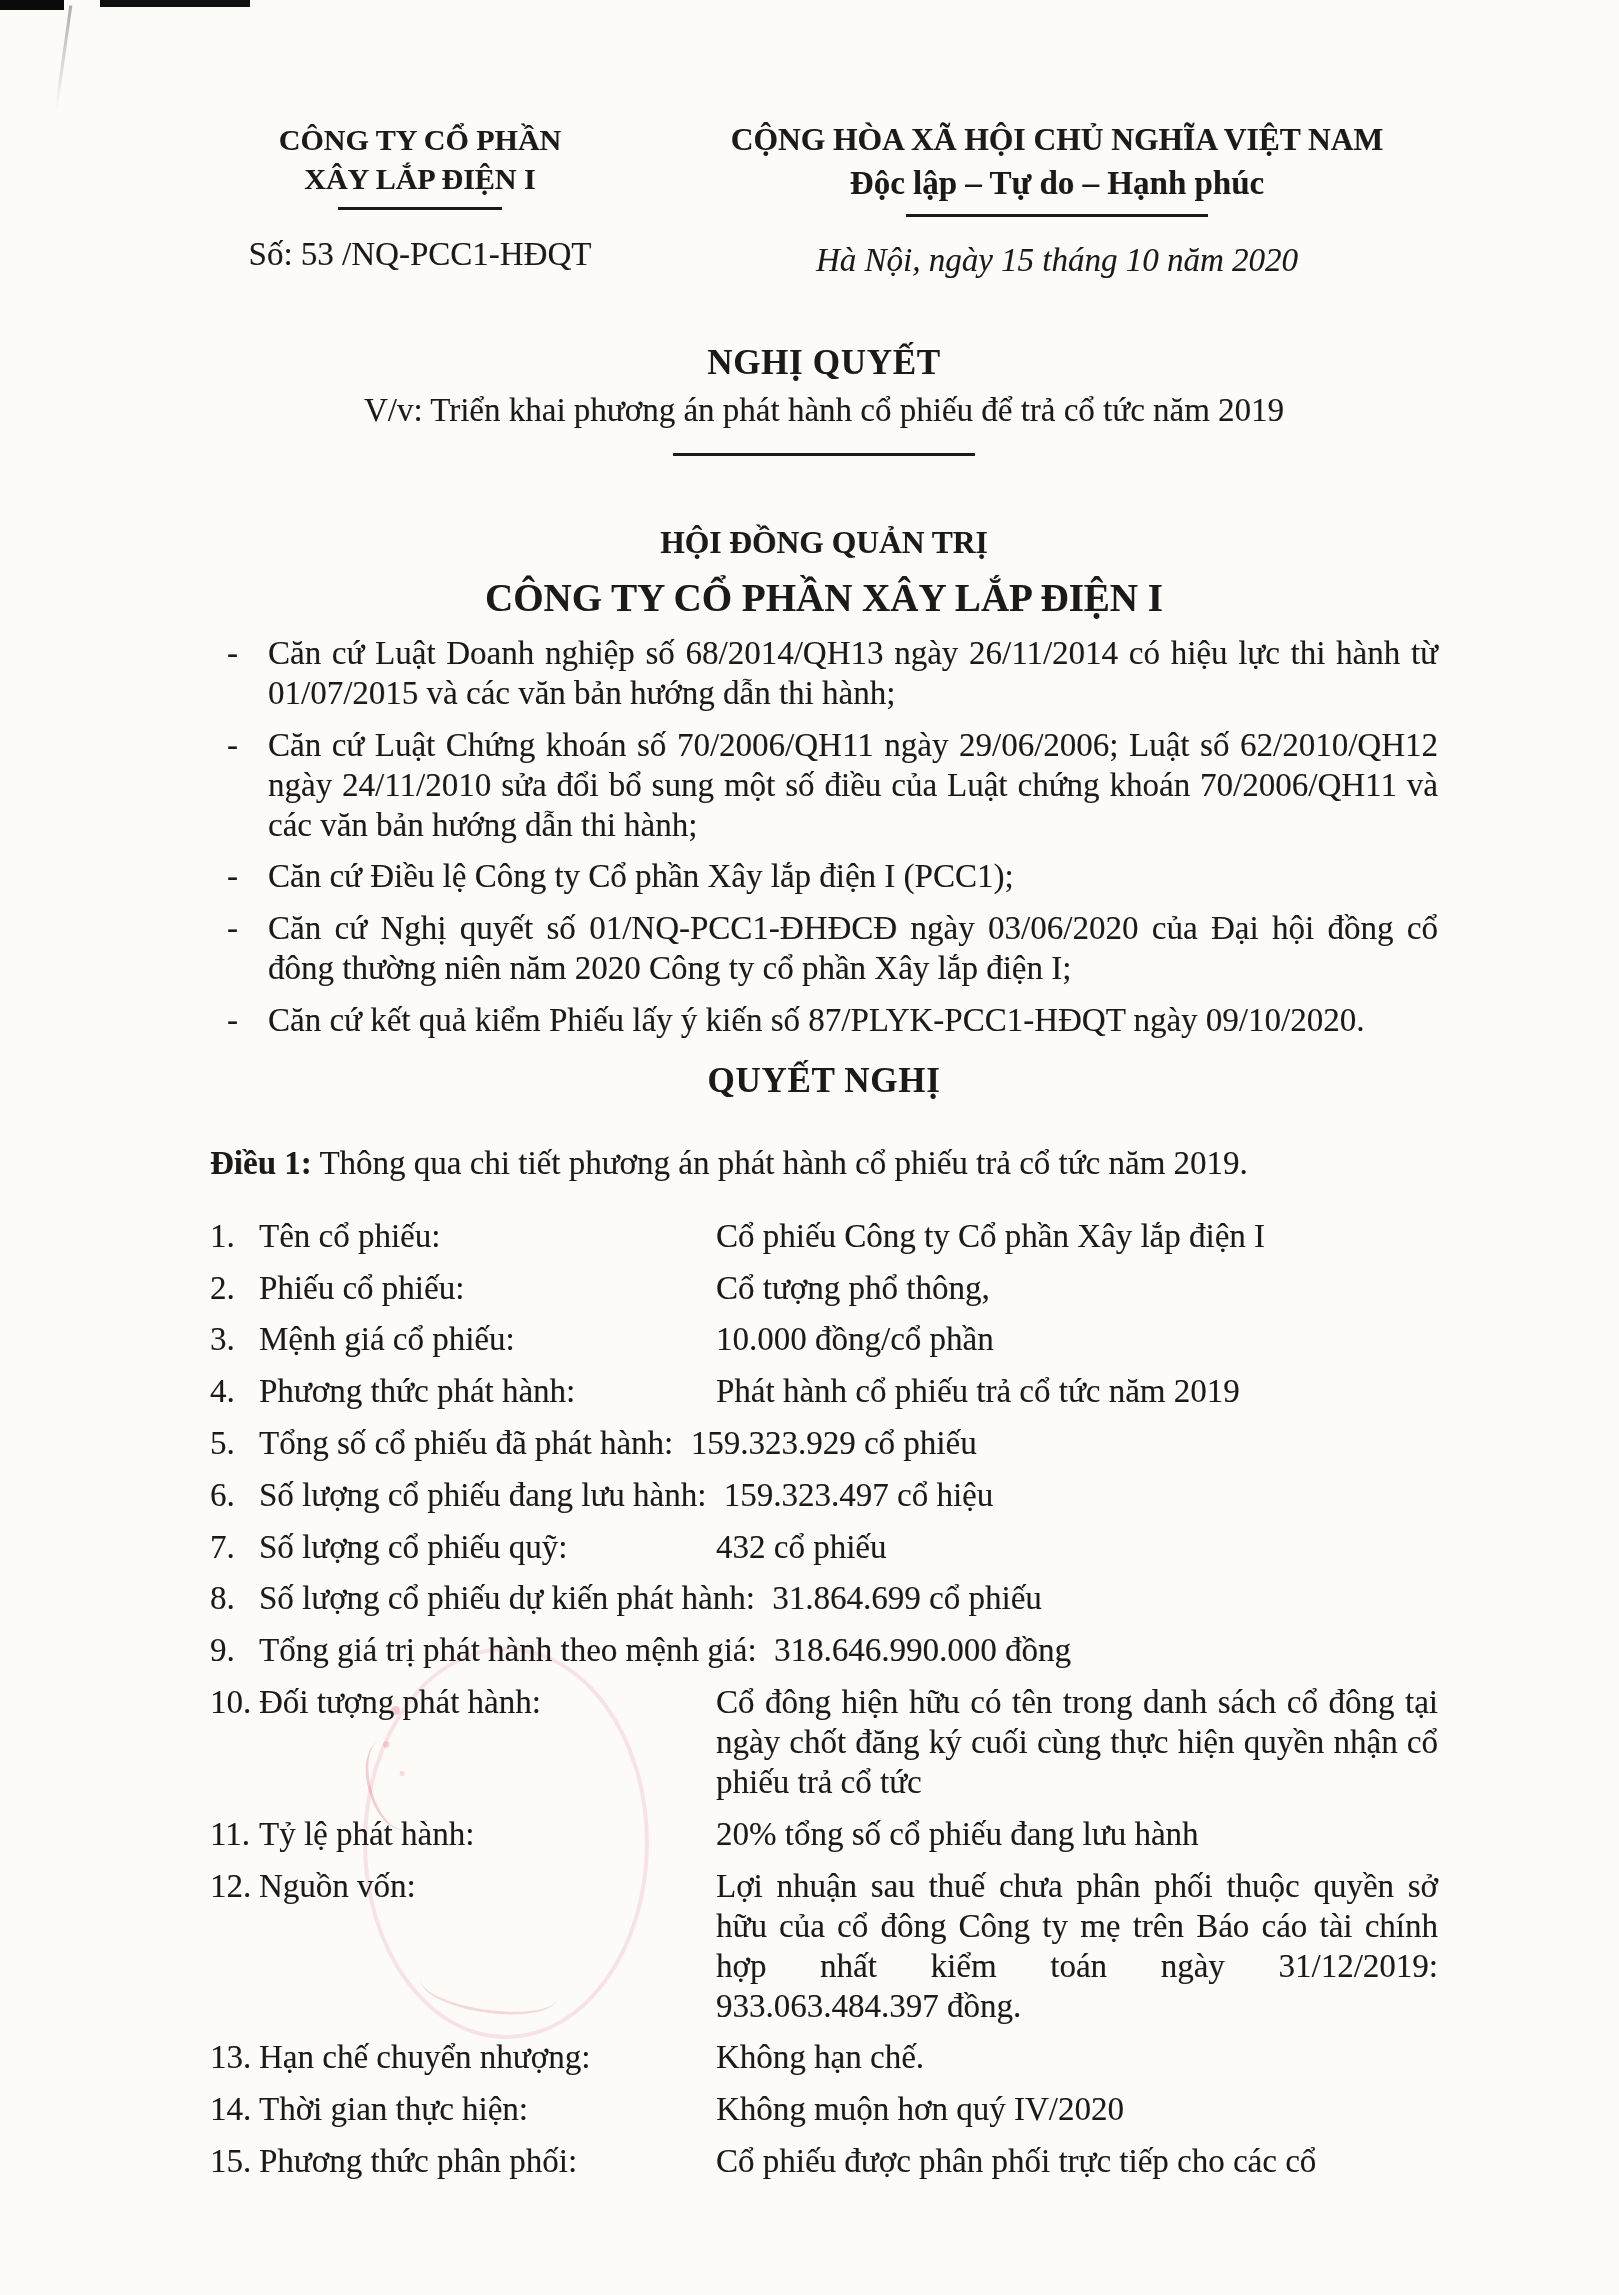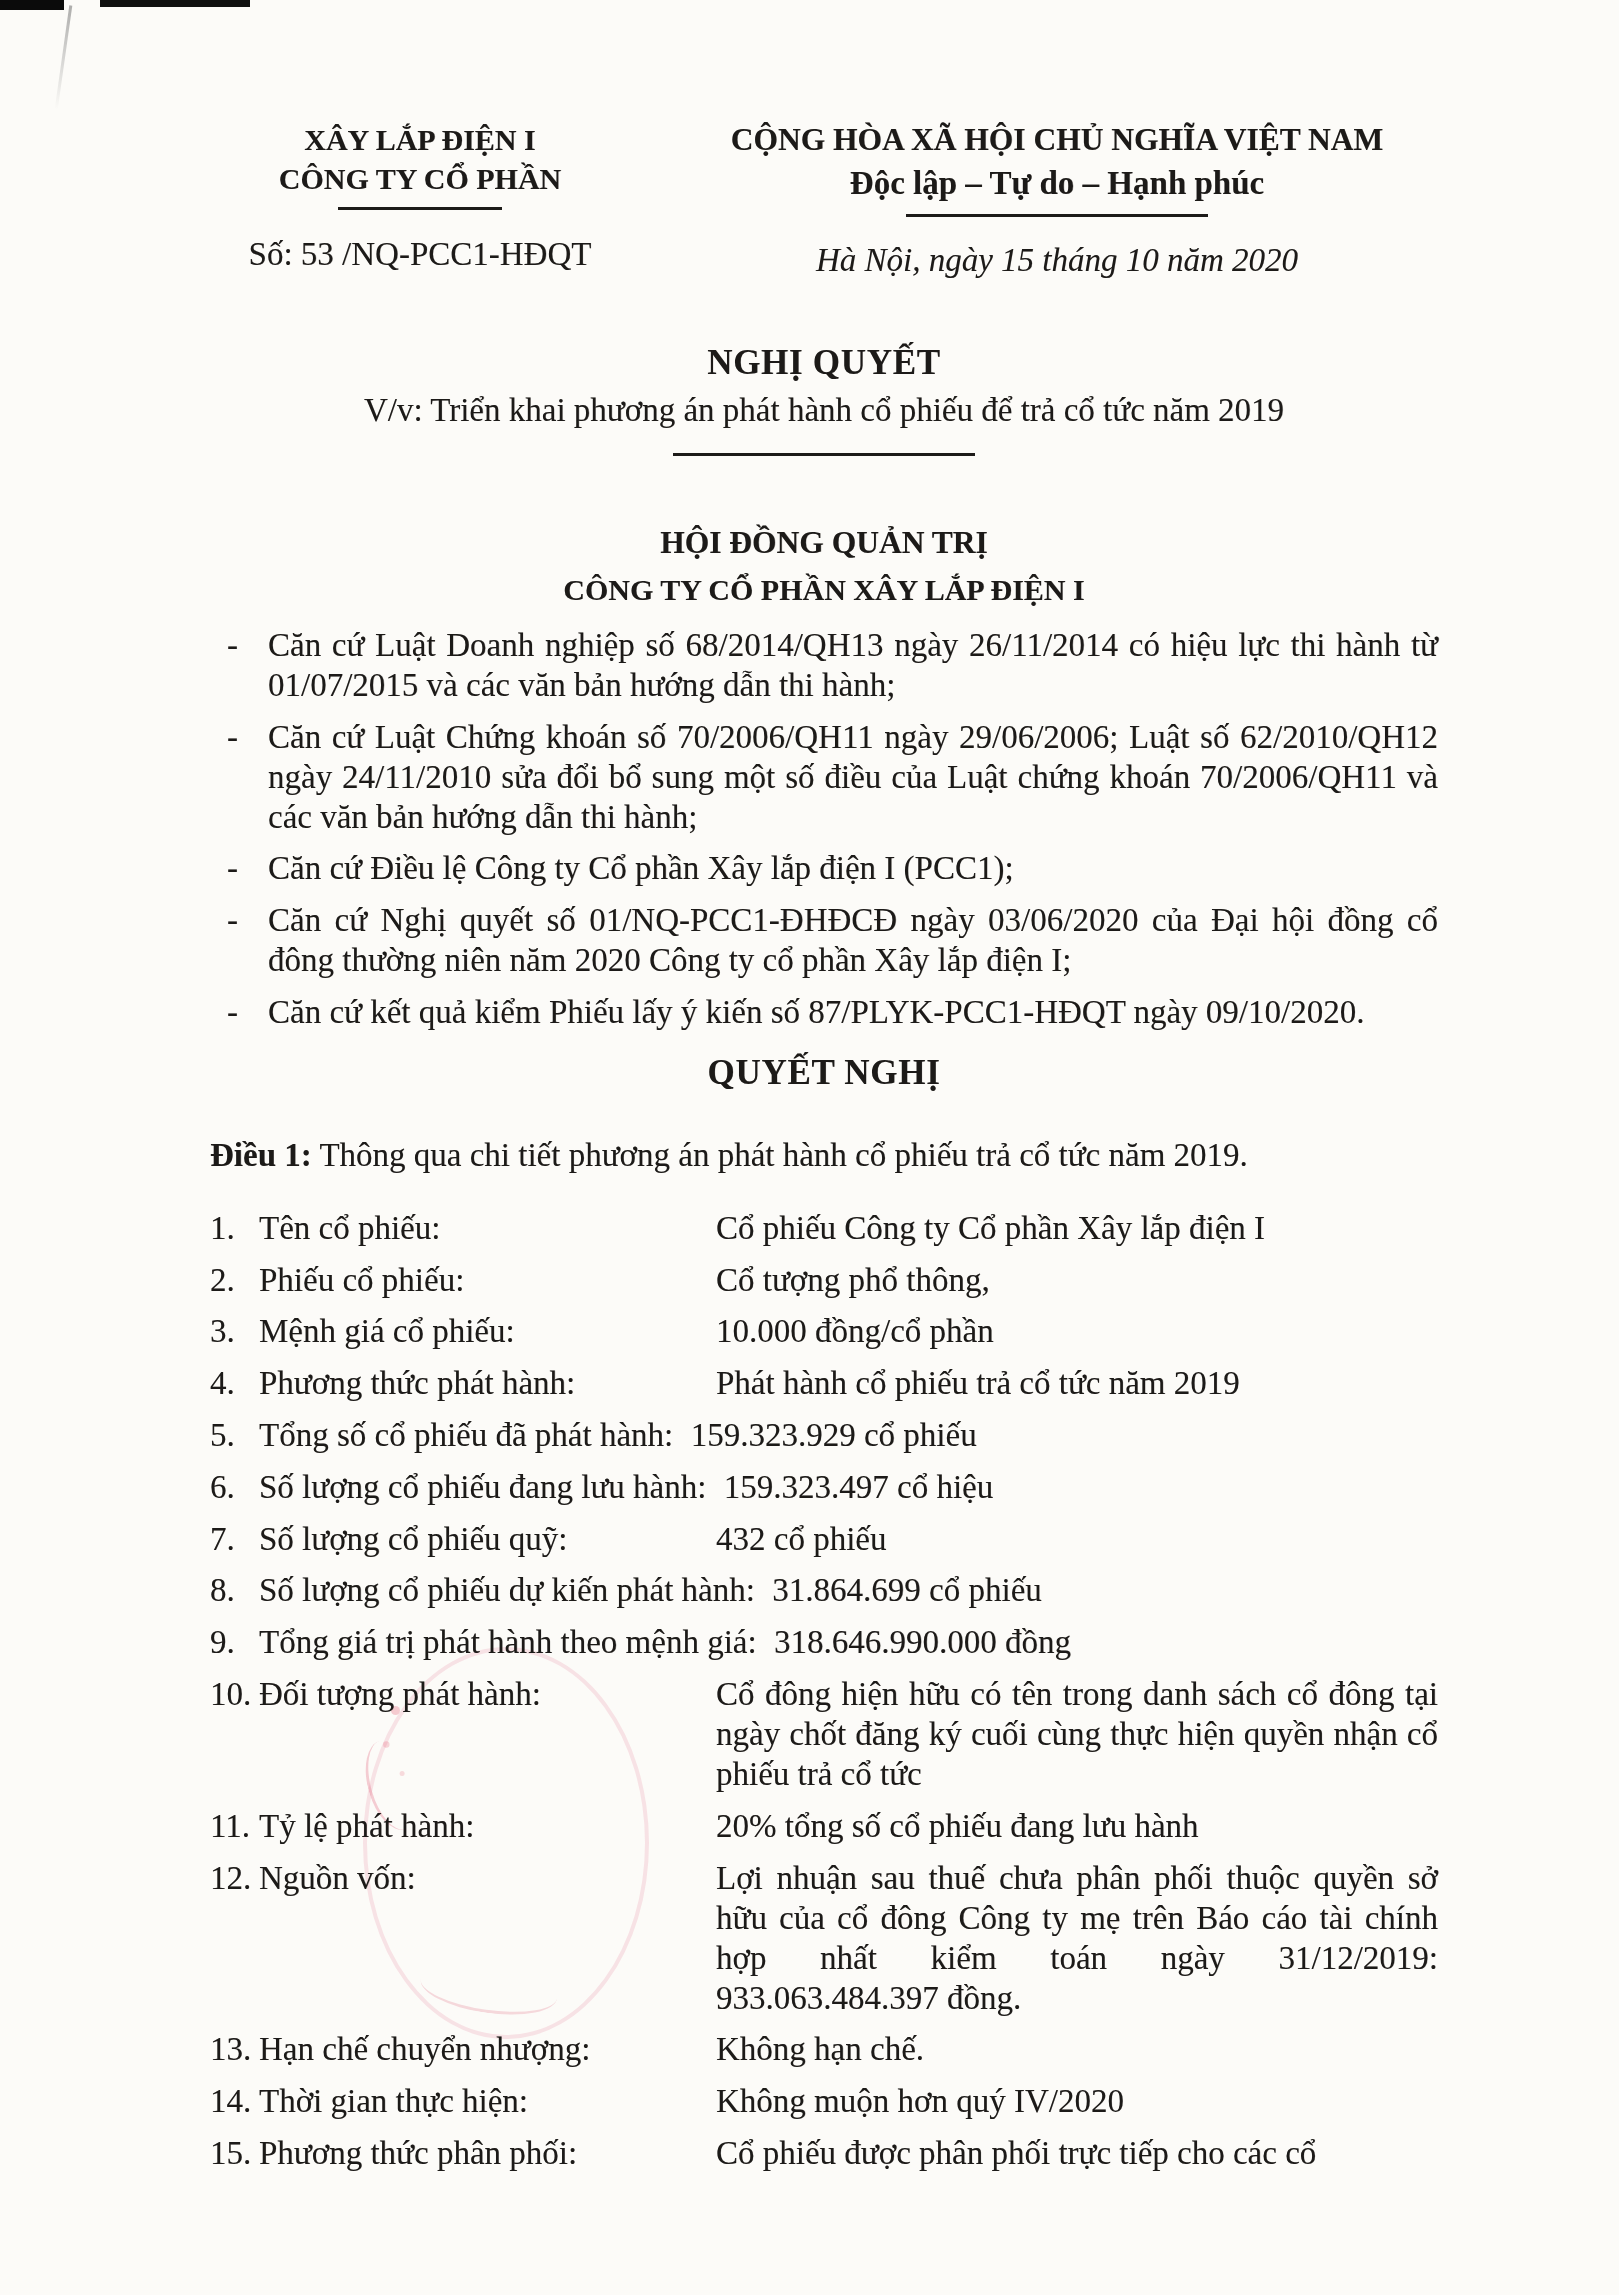--- a/index.html
+++ b/index.html
@@ -62,21 +62,21 @@
   .rule-right { width: 302px; margin: 10.5px auto 0; }
   .place-date { font-style: italic; font-size: 33px; line-height: 39px; margin-top: 23.6px; text-align: center; }
 
   .title-block { margin-top: 62px; text-align: center; }
   .doc-title { font-weight: bold; font-size: 35px; line-height: 41px; letter-spacing: 0.7px; }
   .doc-subject { font-size: 33px; line-height: 41px; margin-top: 7.9px; }
   .rule-title { width: 302px; margin: 22px auto 0; }
 
   .issuer-block { margin-top: 67px; text-align: center; }
   .issuer1 { font-weight: bold; font-size: 31.5px; line-height: 39px; }
-  .issuer2 { font-weight: bold; font-size: 30px; line-height: 39px; margin-top: 8px; }
+  .issuer2 { font-weight: bold; font-size: 39px; line-height: 39px; margin-top: 16px; }
 
   .bases { list-style: none; margin: 15.8px 0 0; padding: 0; }
   .base { position: relative; padding-left: 58px; font-size: 33px; line-height: 40px;
           text-align: justify; margin-bottom: 11.8px; }
   .base-marker { position: absolute; left: 17px; }
 
   .resolution-heading { margin-top: 19.7px; text-align: center; font-weight: bold;
                         font-size: 35px; line-height: 41px; letter-spacing: 0.7px; }
 
   .article { margin-top: 42px; font-size: 33px; line-height: 40px; }
@@ -101,22 +101,22 @@
 
   <div class="stamp"></div>
   <div class="stamp-mark1"></div>
   <div class="stamp-mark2"></div>
   <div class="stamp-mark3"></div>
 
   <div class="content">
 
     <div class="header-row">
       <div class="header-left">
+        <div class="org-line">CÔNG TY CỔ PHẦN</div>
         <div class="org-line">XÂY LẮP ĐIỆN I</div>
-        <div class="org-line">CÔNG TY CỔ PHẦN</div>
         <div class="rule rule-left"></div>
         <div class="doc-number">Số: 53 /NQ-PCC1-HĐQT</div>
       </div>
       <div class="header-right">
         <div class="motto1">CỘNG HÒA XÃ HỘI CHỦ NGHĨA VIỆT NAM</div>
         <div class="motto2">Độc lập – Tự do – Hạnh phúc</div>
         <div class="rule rule-right"></div>
         <div class="place-date">Hà Nội, ngày 15 tháng 10 năm 2020</div>
       </div>
     </div>

